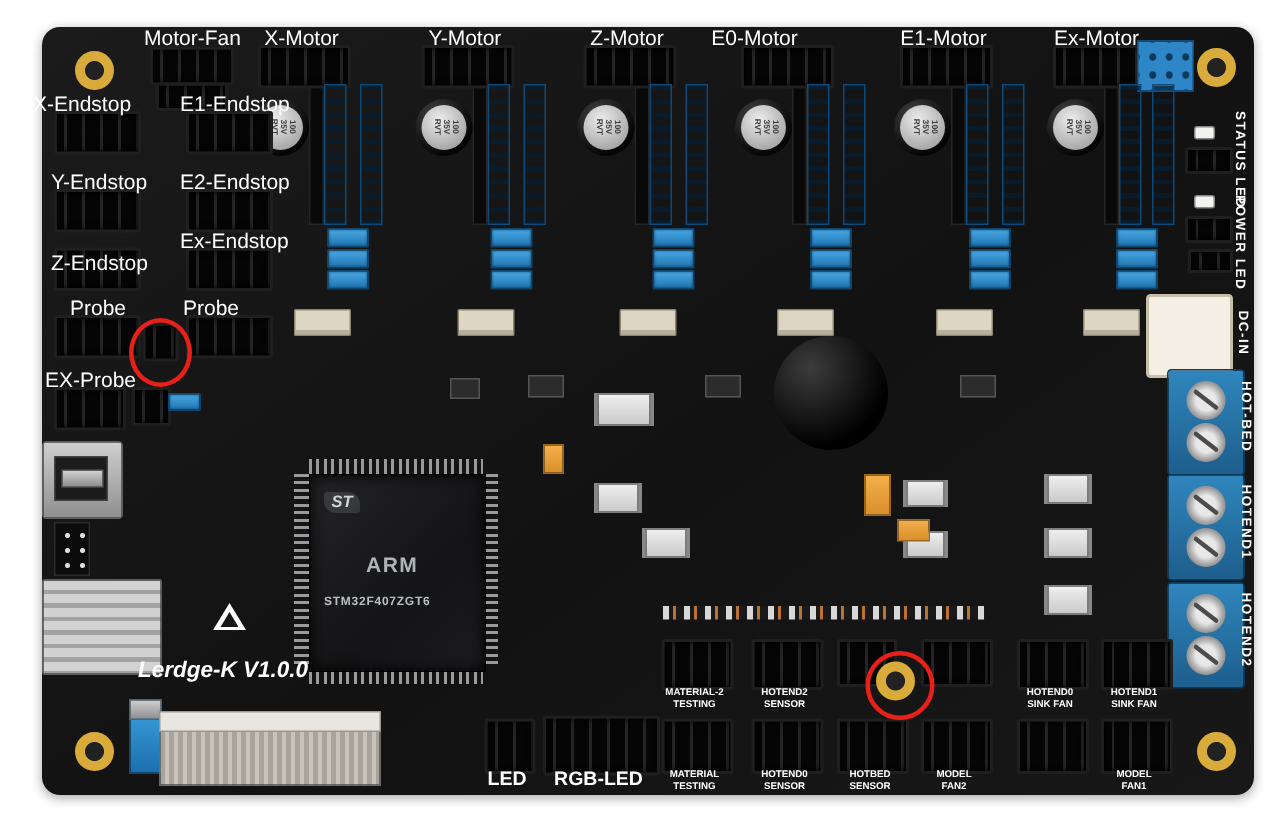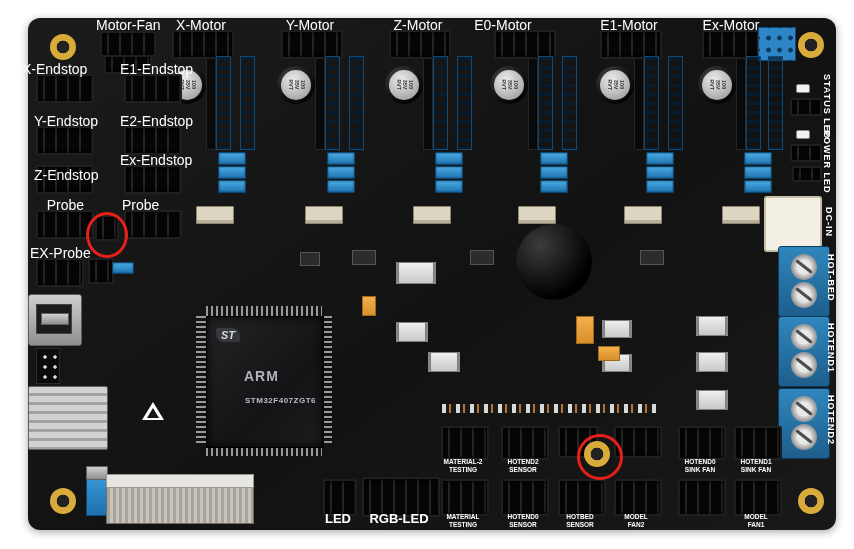--- a/index.html
+++ b/index.html
@@ -246,29 +246,30 @@
        background:repeating-linear-gradient(180deg,#d2d2d2 0 6px,#a2a2a2 6px 9px);"></div>
 
   <div class="trimmer" style="left:86px;top:466px;width:20px;height:48px;"></div>
   <div class="metal" style="left:86px;top:466px;width:20px;height:12px;"></div>
 
   <div class="ffclatch" style="left:106px;top:474px;width:146px;height:12px;"></div>
   <div class="ffc" style="left:106px;top:486px;width:146px;height:36px;"></div>
 
   <div class="tri-outer" style="left:142px;top:402px;"></div>
   <div class="tri-inner" style="left:147px;top:408px;"></div>
+  <div class="title" style="left:92px;top:438px;">Lerdge-K V1.0.0</div>
 
   <div class="pins-h" style="left:206px;top:306px;width:116px;"></div>
   <div class="pins-h" style="left:206px;top:446px;width:116px;"></div>
   <div class="pins-v" style="left:196px;top:316px;height:130px;"></div>
   <div class="pins-v" style="left:322px;top:316px;height:130px;"></div>
   <div class="chipbody" style="left:206px;top:316px;width:116px;height:130px;"></div>
   <div class="stlogo" style="left:216px;top:328px;">ST</div>
   <div class="armtxt" style="left:244px;top:368px;">ARM</div>
-  <div class="parttxt" style="left:216px;top:396px;width:100px;text-align:right;">STM32F407ZGT6</div>
+  <div class="parttxt" style="left:216px;top:396px;width:100px;text-align:left;">STM32F407ZGT6</div>
 
   <div class="inductor" style="left:516px;top:224px;width:76px;height:76px;"></div>
   <div class="indcore" style="left:532px;top:240px;width:44px;height:44px;">830</div>
 
   <div class="soic" style="left:398px;top:322px;width:26px;height:18px;"></div>
   <div class="soic" style="left:430px;top:352px;width:26px;height:18px;"></div>
   <div class="soic" style="left:604px;top:320px;width:24px;height:16px;"></div>
   <div class="soic" style="left:604px;top:354px;width:24px;height:16px;"></div>
   <div class="soic" style="left:698px;top:316px;width:26px;height:18px;"></div>
   <div class="soic" style="left:698px;top:352px;width:26px;height:18px;"></div>

